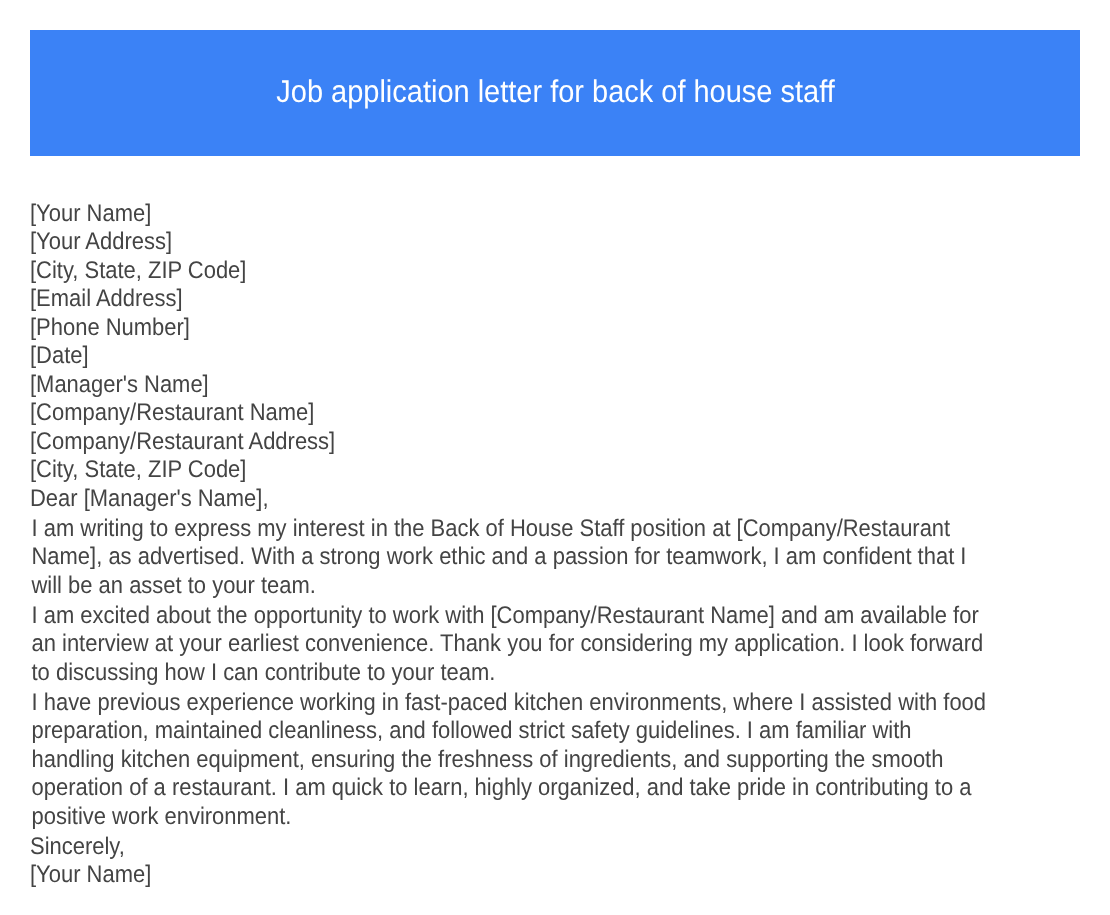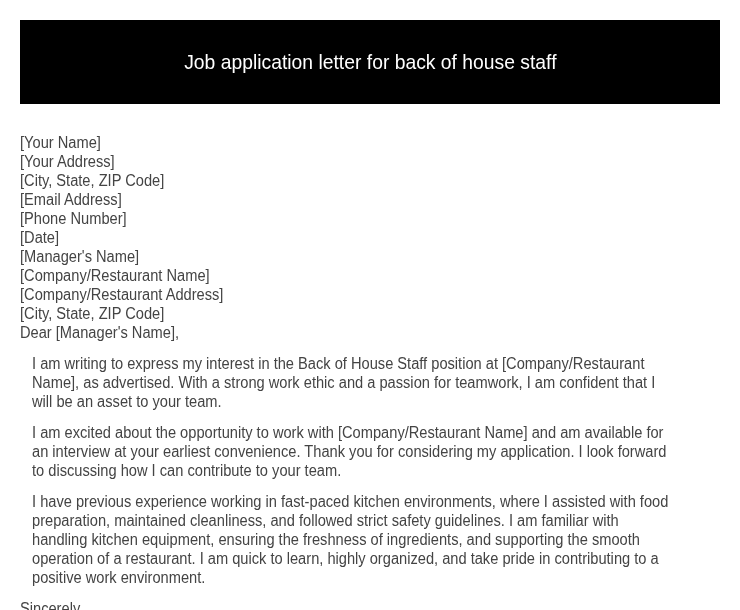--- a/index.html
+++ b/index.html
@@ -13,21 +13,21 @@
       overflow: hidden;
       position: relative;
       font-family: "Liberation Sans", "DejaVu Sans", sans-serif;
     }
     .header {
       position: absolute;
       left: 20px;
       top: 20px;
       width: 700px;
       height: 84px;
-      background: #000000;
+      background: #3b82f6;
       display: flex;
       align-items: center;
       justify-content: center;
     }
     .header h1 {
       margin: 0;
       color: #ffffff;
       font-weight: normal;
       font-size: 21px;
       letter-spacing: 0px;
@@ -43,21 +43,21 @@
       line-height: 19px;
     }
     .line {
       display: block;
       margin: 0;
       white-space: nowrap;
       transform-origin: left center;
       transform: scaleX(0.915);
     }
     .para {
-      margin: 12px;
+      margin: 1px;
     }
   </style>
 </head>
 <body>
 
 <div class="header">
   <h1>Job application letter for back of house staff</h1>
 </div>
 
 <div class="content">

